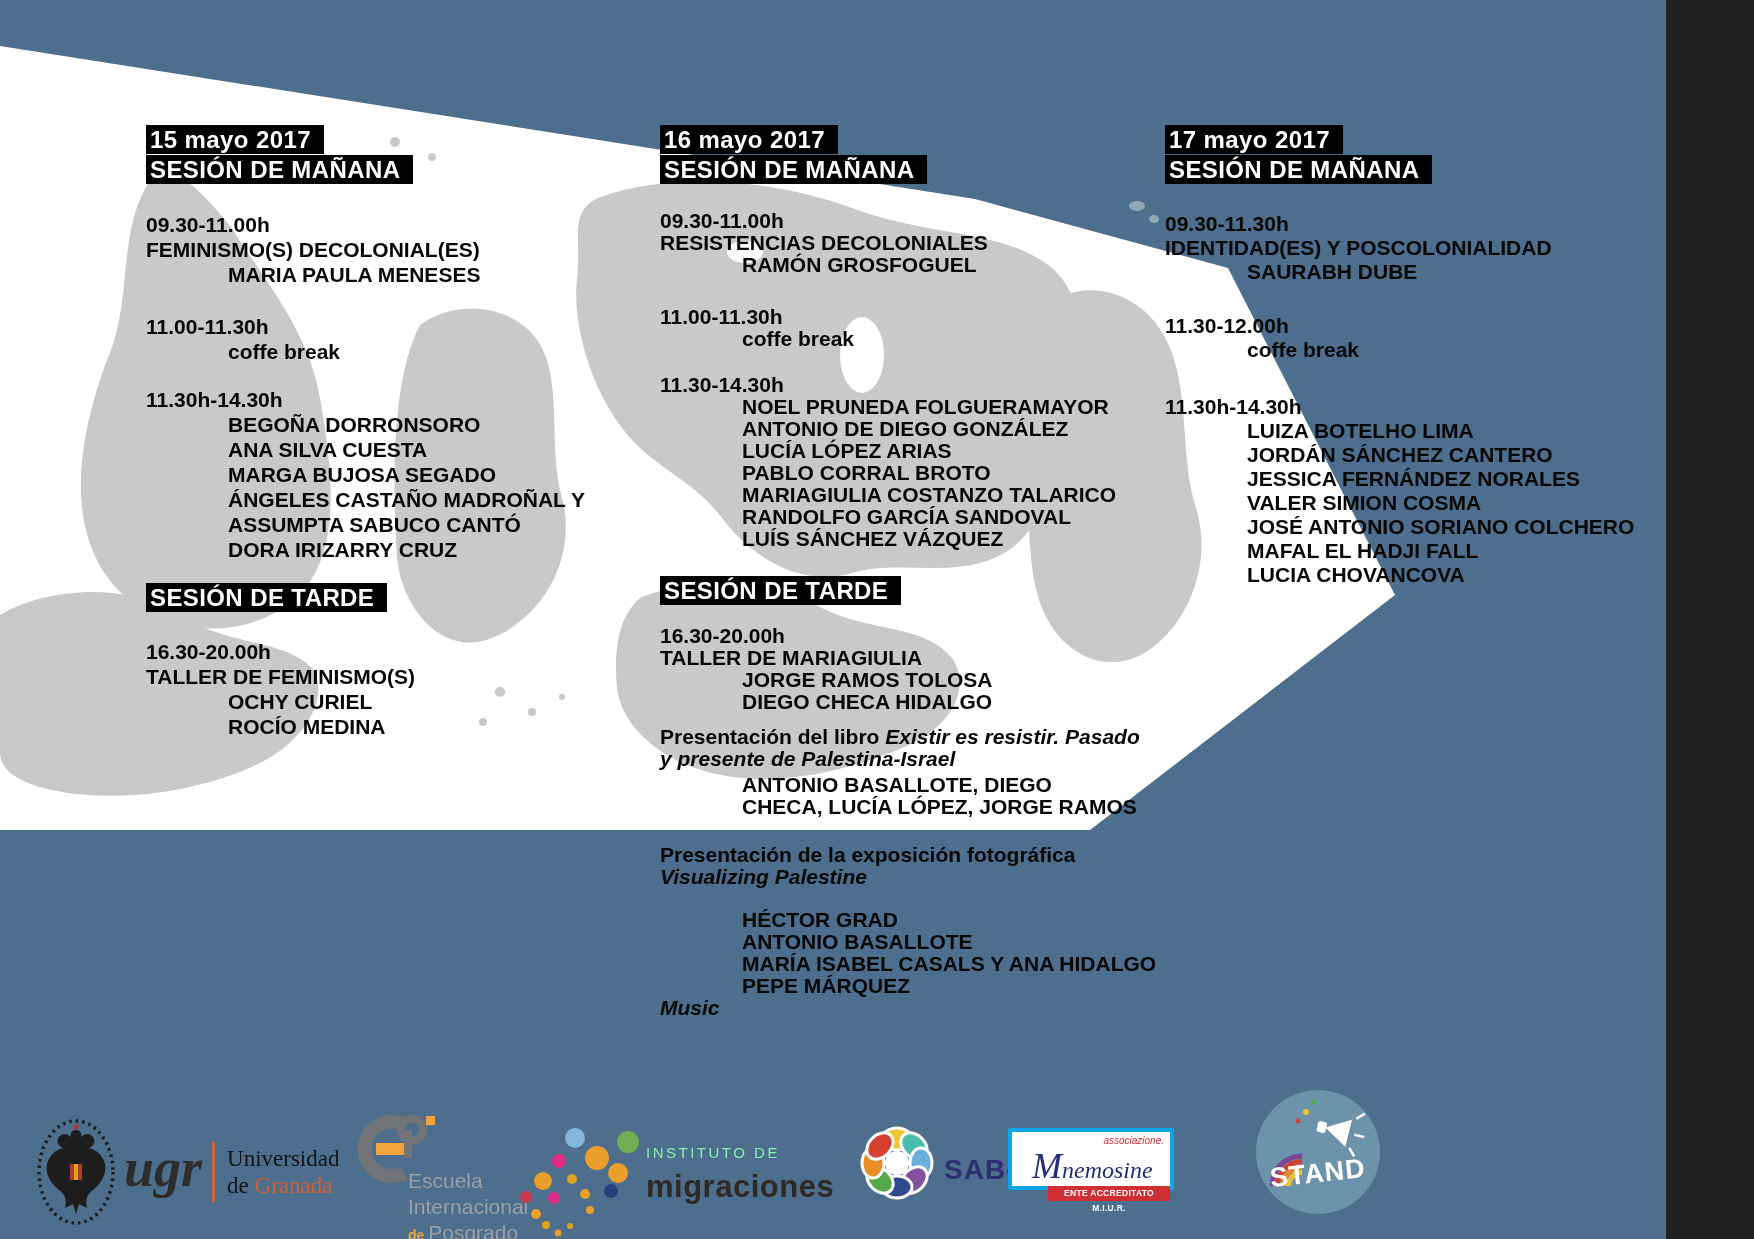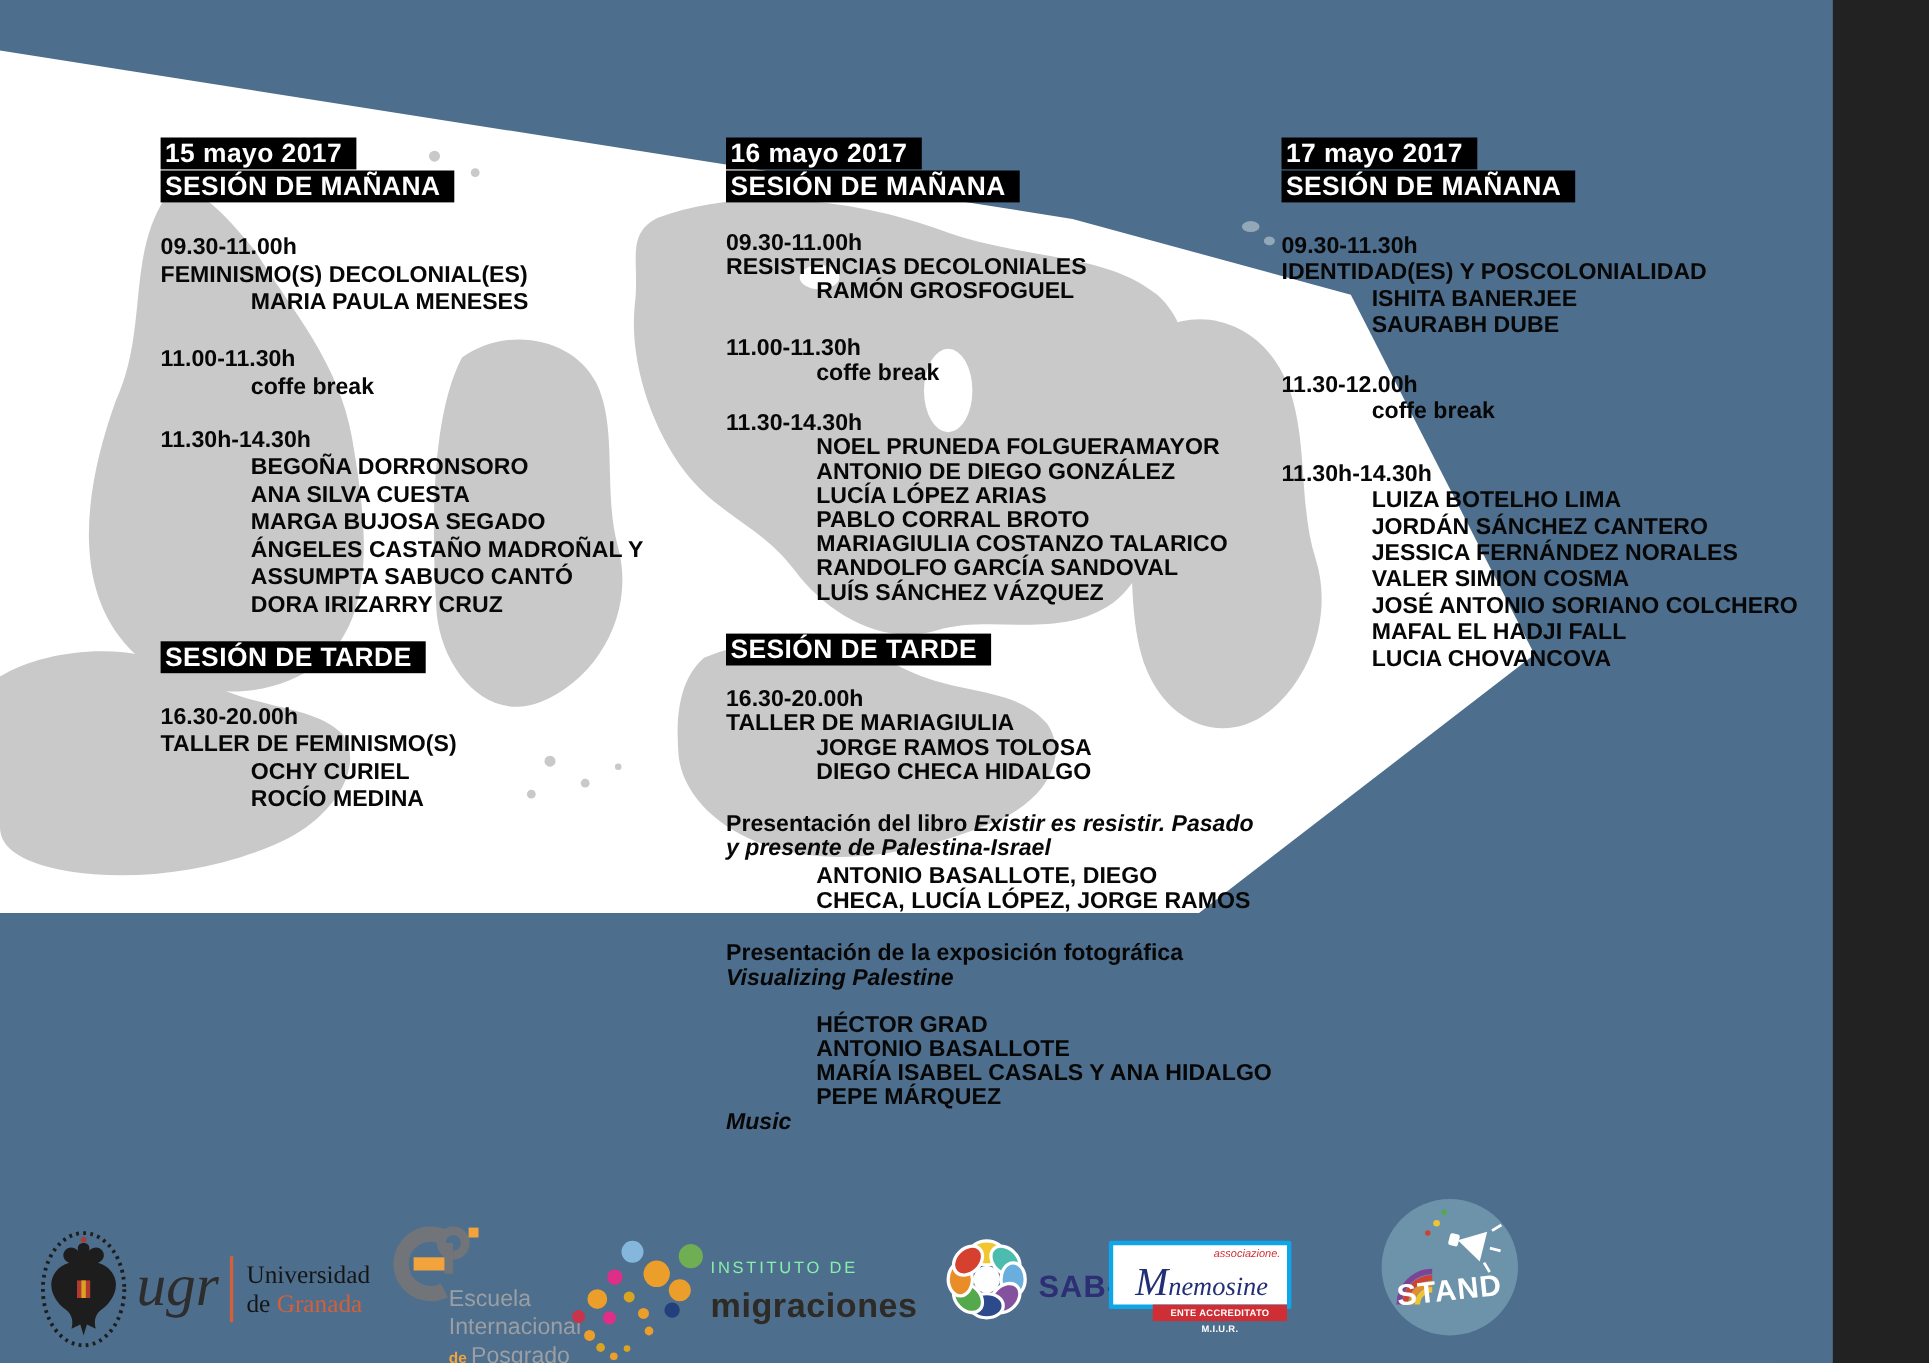--- a/index.html
+++ b/index.html
@@ -10,21 +10,21 @@
   .col{position:absolute;color:#070707;font-weight:bold;font-size:21px;white-space:nowrap;z-index:3;}
   .ln{min-height:1px;}
   .ind{padding-left:82px;}
   .hdr{display:table;background:#000;color:#fff;font-size:24px;line-height:29px;
        padding:0 13px 0 4px;letter-spacing:.4px;}
   .it{font-style:italic;}
   
   .logo{position:absolute;z-index:4;}
   .logo-ugr{left:36px;top:1118px;display:flex;align-items:center;}
   .ugr-abbr{font-family:"Liberation Serif",serif;font-style:italic;font-size:54px;color:#2d2d2d;
-            margin:0 10px 8px 8px;}
+            margin:0 10px 8px 8px;font-weight:bold;}
   .ugr-divider{width:3px;height:60px;background:#d4603a;margin-right:12px;}
   .ugr-uni{font-family:"Liberation Serif",serif;font-weight:normal;font-size:23px;color:#151515;line-height:27px;}
   .ugr-granada{color:#d4603a;}
   .logo-ep{left:346px;top:1110px;width:230px;height:125px;}
   .ep-glyph{position:absolute;left:0;top:2px;}
   .ep-text{position:absolute;left:62px;top:58px;color:#9b9fa3;font-size:21px;line-height:26px;}
   .ep-de{color:#f2a33c;font-weight:bold;font-size:14px;}
   .logo-mig{left:518px;top:1122px;width:290px;height:117px;}
   .mig-dots{position:absolute;left:0;top:0;}
   .mig-text{position:absolute;left:128px;top:22px;}
@@ -127,42 +127,41 @@
       <div class="ln ind"><span>MARIAGIULIA COSTANZO TALARICO</span></div>
       <div class="ln ind"><span>RANDOLFO GARCÍA SANDOVAL</span></div>
       <div class="ln ind"><span>LUÍS SÁNCHEZ VÁZQUEZ</span></div>
       <div class="ln hdr" style="margin-top: 26px;">
         <span>SESIÓN DE TARDE</span>
       </div>
       <div class="ln time" style="margin-top: 20px;"><span>16.30-20.00h</span></div>
       <div class="ln "><span>TALLER DE MARIAGIULIA</span></div>
       <div class="ln ind"><span>JORGE RAMOS TOLOSA</span></div>
       <div class="ln ind"><span>DIEGO CHECA HIDALGO</span></div>
-      <div class="ln " style="margin-top: 25px;"><span>Presentación del libro </span><span class="it">Existir es resistir. Pasado</span></div>
+      <div class="ln " style="margin-top: 13px;"><span>Presentación del libro </span><span class="it">Existir es resistir. Pasado</span></div>
       <div class="ln "><span class="it">y presente de Palestina-Israel</span></div>
       <div class="ln ind" style="margin-top: 4px;"><span>ANTONIO BASALLOTE, DIEGO</span></div>
       <div class="ln ind"><span>CHECA, LUCÍA LÓPEZ, JORGE RAMOS</span></div>
       <div class="ln " style="margin-top: 26px;"><span>Presentación de la exposición fotográfica</span></div>
       <div class="ln "><span class="it">Visualizing Palestine</span></div>
       <div class="ln ind" style="margin-top: 21px;"><span>HÉCTOR GRAD</span></div>
       <div class="ln ind"><span>ANTONIO BASALLOTE</span></div>
       <div class="ln ind"><span>MARÍA ISABEL CASALS Y ANA HIDALGO</span></div>
       <div class="ln ind"><span>PEPE MÁRQUEZ</span></div>
       <div class="ln "><span class="it">Music</span></div>
     </div>
   <div class="col" style="left: 1165px; top: 125px; line-height: 24px;">
       <div class="ln hdr">
         <span>17 mayo 2017</span>
       </div>
       <div class="ln hdr" style="margin-top: 1px;">
         <span>SESIÓN DE MAÑANA</span>
       </div>
       <div class="ln time" style="margin-top: 28px;"><span>09.30-11.30h</span></div>
       <div class="ln "><span>IDENTIDAD(ES) Y POSCOLONIALIDAD</span></div>
-      <div class="ln ind"><span>ISHITA BANERJEE</span></div>
       <div class="ln ind"><span>SAURABH DUBE</span></div>
       <div class="ln time" style="margin-top: 30px;"><span>11.30-12.00h</span></div>
       <div class="ln ind"><span>coffe break</span></div>
       <div class="ln time" style="margin-top: 33px;"><span>11.30h-14.30h</span></div>
       <div class="ln ind"><span>LUIZA BOTELHO LIMA</span></div>
       <div class="ln ind"><span>JORDÁN SÁNCHEZ CANTERO</span></div>
       <div class="ln ind"><span>JESSICA FERNÁNDEZ NORALES</span></div>
       <div class="ln ind"><span>VALER SIMION COSMA</span></div>
       <div class="ln ind"><span>JOSÉ ANTONIO SORIANO COLCHERO</span></div>
       <div class="ln ind"><span>MAFAL EL HADJI FALL</span></div>

